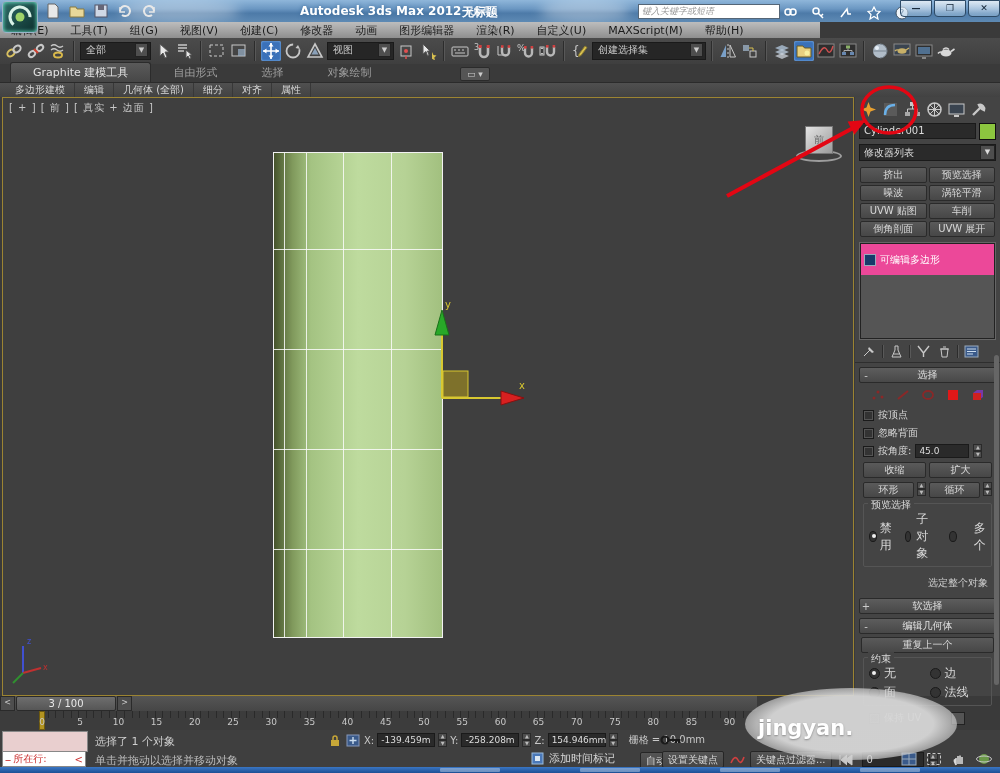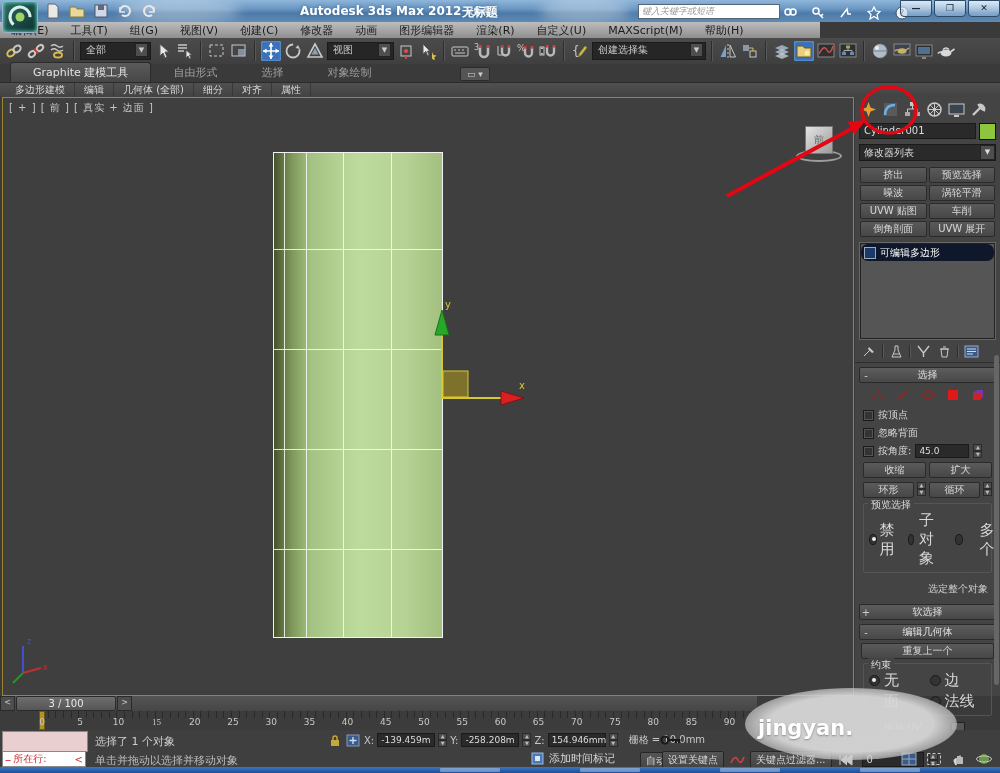--- a/index.html
+++ b/index.html
@@ -63,42 +63,42 @@
   .cp-tabs .ti{width:19px;height:19px;}
   .namefield{display:flex;gap:3px;padding:2px 4px;}
   .namebox{flex:1;height:14px;background:#2a2a2a;border:1px solid #1a1a1a;color:#ddd;font-size:10px;padding:0 4px;line-height:14px;}
   .swatch{width:15px;height:15px;background:#8cc63f;border:1px solid #111;}
   .modlist{margin:2px 4px;height:15px;background:#2a2a2a;border:1px solid #1a1a1a;display:flex;align-items:center;color:#ddd;font-size:10px;padding-left:4px;}
   .modlist .arrow{margin-left:auto;width:13px;height:13px;background:#4e4e4e;border:1px solid #222;font-size:7px;text-align:center;line-height:13px;}
   .modbtns{display:grid;grid-template-columns:1fr 1fr;gap:2px;padding:4px 5px;}
   .mbtn{height:14px;background:linear-gradient(180deg,#5a5a5a,#474747);border:1px solid #2a2a2a;border-radius:2px;
     color:#d8d8d8;font-size:10px;text-align:center;line-height:14px;overflow:hidden;white-space:nowrap;}
   .stackbox{margin:2px 5px;height:94px;background:#555;border:1px solid #222;box-shadow:0 0 0 1px #666;}
-  .stackrow{height:17px;background:#0f172a;color:#fff;font-size:10px;display:flex;align-items:center;gap:4px;padding-left:3px;border-radius:7px;}
+  .stackrow{height:31px;background:#ec4899;color:#fff;font-size:10px;display:flex;align-items:center;gap:4px;padding-left:3px;}
   .stackrow .sicon{width:10px;height:10px;background:#1a3a6a;border:1px solid #9ab;}
   .stacktools{display:flex;align-items:center;gap:4px;padding:3px 6px;border-bottom:1px solid #2e2e2e;}
   .stacktools .ti{width:17px;height:15px;}
   .stacktools .d{width:1px;height:13px;background:#2c2c2c;border-right:1px solid #595959;}
   .rollout{margin:4px 4px 0 4px;}
   .rhead{height:14px;background:linear-gradient(180deg,#5d5d5d,#484848);border:1px solid #2a2a2a;border-radius:2px;
     display:flex;align-items:center;color:#e0e0e0;font-size:10px;}
   .rhead .pm{width:12px;text-align:center;color:#ccc;}
   .rhead .rtitle{flex:1;text-align:center;margin-right:12px;}
   .subobj{display:flex;gap:9px;justify-content:center;padding:5px 0 4px 0;}
   .cbrow{display:flex;align-items:center;gap:4px;padding:2px 4px;color:#d8d8d8;font-size:10px;}
   .cb{width:9px;height:9px;background:#333;border:1px solid #1a1a1a;box-shadow:inset 0 0 0 1px #555;}
   .numfield{width:46px;height:12px;background:#2a2a2a;border:1px solid #1a1a1a;color:#ddd;font-size:9px;padding:0 3px;line-height:12px;}
   .spin{width:9px;height:14px;display:flex;flex-direction:column;}
   .spin b{flex:1;background:#4e4e4e;border:1px solid #2a2a2a;font-size:5px;color:#bbb;line-height:5px;text-align:center;}
   .btnrow{display:flex;gap:3px;padding:2px 4px;}
   .pbtn{flex:1;height:14px;background:linear-gradient(180deg,#5a5a5a,#474747);border:1px solid #2a2a2a;border-radius:2px;
     color:#d8d8d8;font-size:10px;text-align:center;line-height:14px;}
   .group{margin:3px 4px;border:1px solid #555;border-radius:2px;position:relative;padding:6px 3px 3px 3px;}
   .group .glabel{position:absolute;top:-6px;left:4px;background:#444;padding:0 3px;font-size:10px;color:#d8d8d8;}
-  .radiorow{display:flex;align-items:center;gap:4px;color:#d8d8d8;font-size:15px;padding:1px 2px;font-family:Liberation Serif, serif;}
+  .radiorow{display:flex;align-items:center;gap:4px;color:#d8d8d8;font-size:12px;padding:1px 2px;font-family:Liberation Serif, serif;}
   .radio{width:9px;height:9px;border-radius:50%;background:#333;border:1px solid #1a1a1a;position:relative;}
   .radio.sel::after{content:"";position:absolute;left:2px;top:2px;width:4px;height:4px;border-radius:50%;background:#eee;}
   .sel-entire{text-align:right;color:#cfcfcf;font-size:10px;padding:6px 8px 4px 0;}
   .cp-scroll{position:absolute;right:1px;top:258px;width:5px;height:330px;background:#666;border-radius:3px;}
   
   .timeslider{position:absolute;left:0;top:696px;width:757px;height:15px;background:linear-gradient(180deg,#555,#464646);display:flex;align-items:center;}
   .ts-btn{width:13px;height:13px;background:#4e4e4e;border:1px solid #2a2a2a;color:#ccc;font-size:8px;text-align:center;line-height:12px;}
   .ts-handle{width:98px;height:13px;margin:0 1px;background:linear-gradient(180deg,#6e6e6e,#565656);border:1px solid #2a2a2a;border-radius:2px;
     color:#e8e8e8;font-size:10px;text-align:center;line-height:13px;}
   .ruler{position:absolute;left:0;top:711px;width:757px;height:19px;background:#3c3c3c;border-radius:0 9px 9px 0;overflow:hidden;}
@@ -741,21 +741,21 @@
     <div class="ts-btn">&gt;</div>
   </div>
   <div class="ruler">
     <div class="minor"></div>
     <div class="frame-marker"></div>
     <div>
 
     <span class="tick" style="left: 42px;">0</span>
         <span class="tick" style="left: 80.2px;">5</span>
         <span class="tick" style="left: 118.4px;">10</span>
-        <span class="tick" style="left: 156.6px; font-family: Liberation Serif, serif;">15</span>
+        <span class="tick" style="left: 156.6px;">15</span>
         <span class="tick" style="left: 194.8px;">20</span>
         <span class="tick" style="left: 233px;">25</span>
         <span class="tick" style="left: 271.2px;">30</span>
         <span class="tick" style="left: 309.4px;">35</span>
         <span class="tick" style="left: 347.6px;">40</span>
         <span class="tick" style="left: 385.8px;">45</span>
         <span class="tick" style="left: 424px;">50</span>
         <span class="tick" style="left: 462.2px;">55</span>
         <span class="tick" style="left: 500.4px;">60</span>
         <span class="tick" style="left: 538.6px;">65</span>

